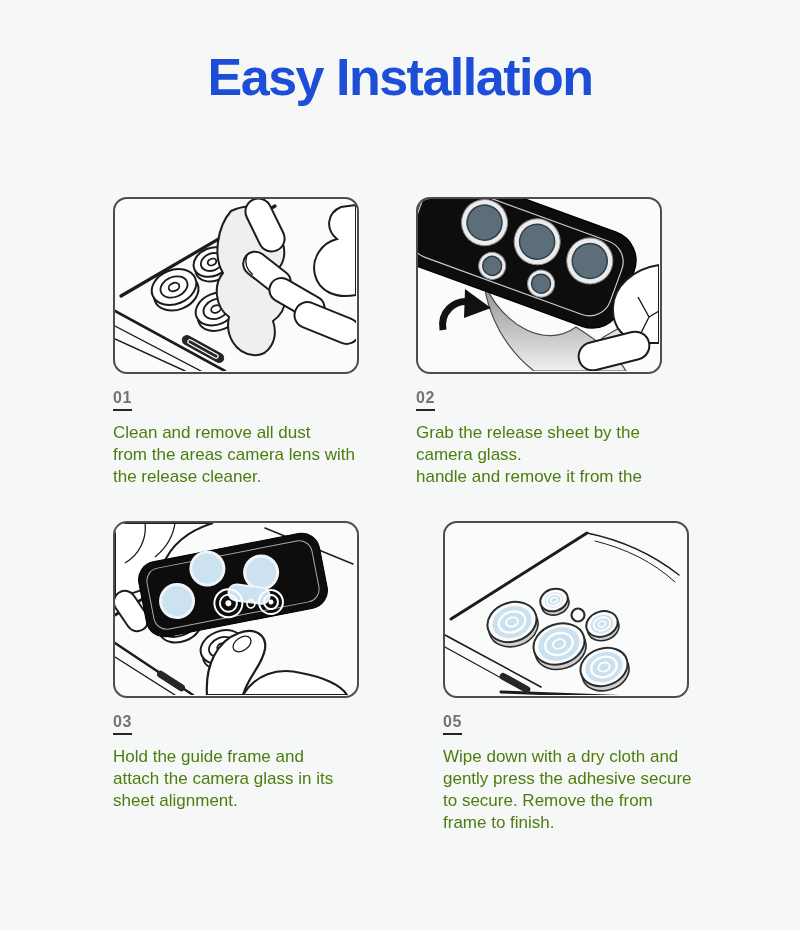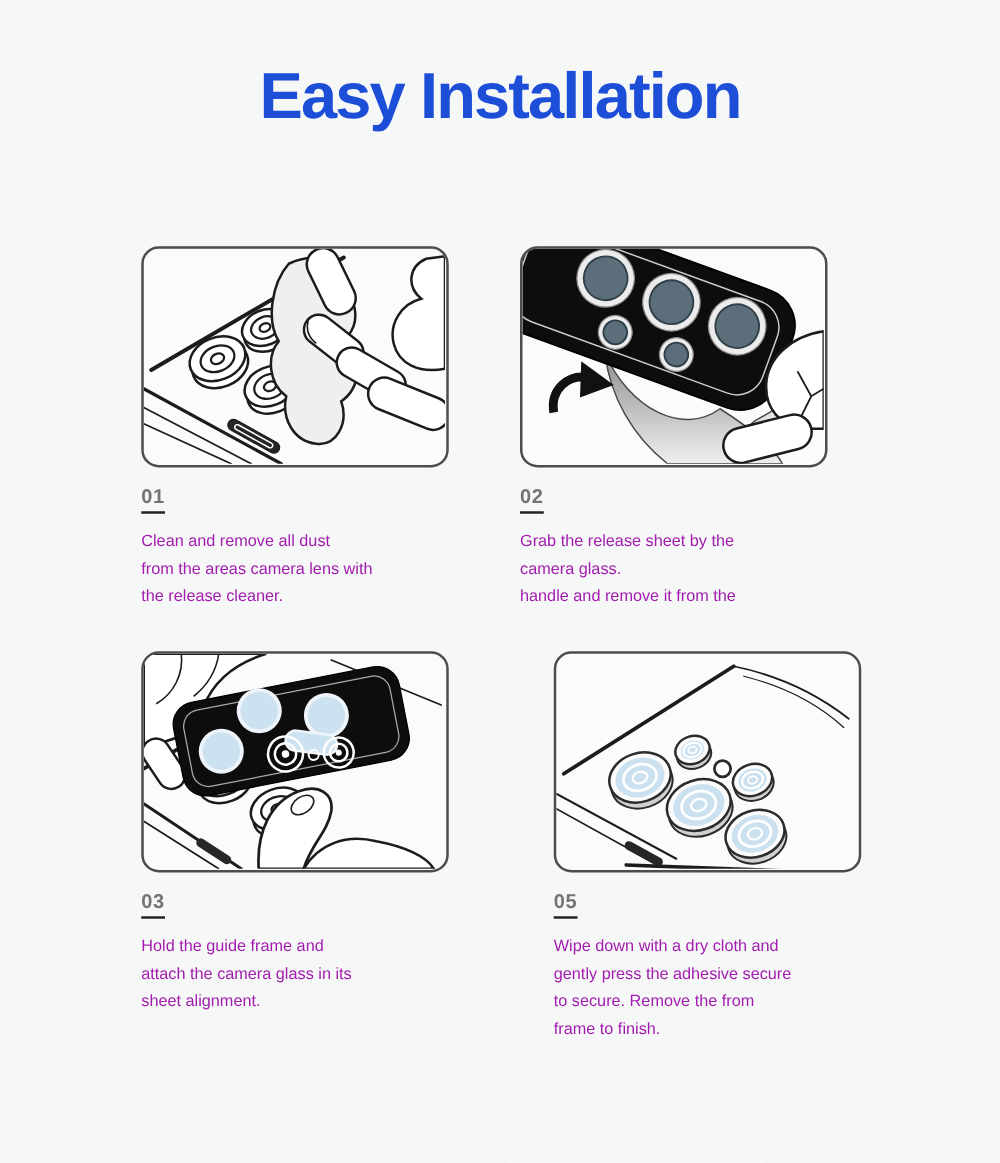--- a/index.html
+++ b/index.html
@@ -23,21 +23,21 @@
     border:2.5px solid #4b4d50;border-radius:14px;background:#fafbfb;
     overflow:hidden;
   }
   .panel svg{display:block;width:241px;height:172px;}
   .stepnum{
     display:inline-block;margin-top:15px;padding-bottom:2px;
     font-size:16px;font-weight:700;color:#737373;letter-spacing:.5px;
     border-bottom:2.5px solid #242424;
   }
   .steptext{
-    margin:11px 0 0 0;font-size:13px;line-height:22px;color:#a21caf;
+    margin:11px 0 0 0;font-size:17px;line-height:22px;color:#4d7c0f;
   }
   .steptext span{display:block;}
 </style>
 </head>
 <body>
 
 <div class="canvas">
 
   <h1 class="title">Easy Installation</h1>
 

